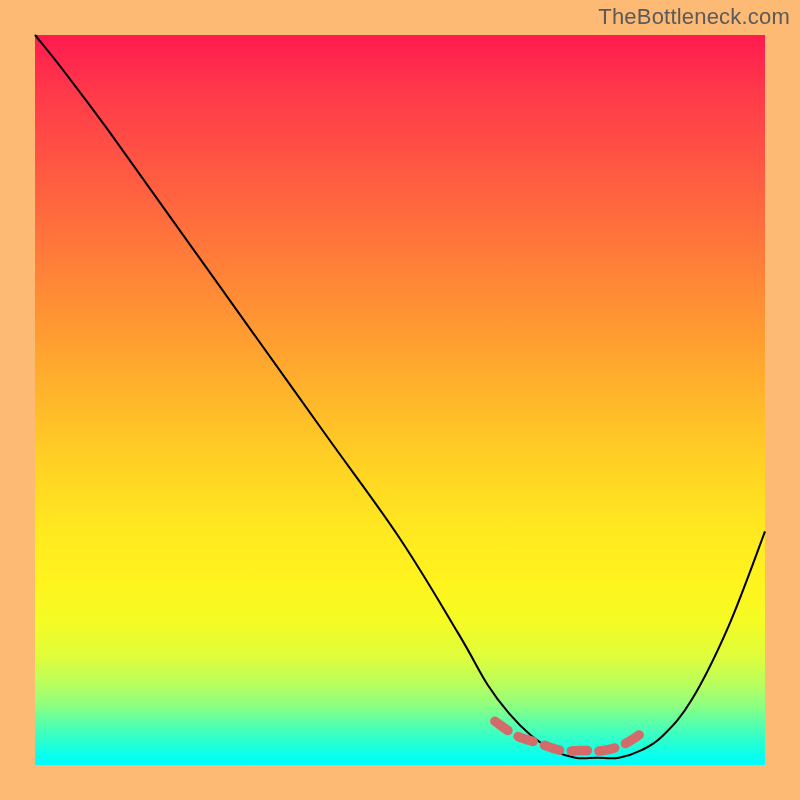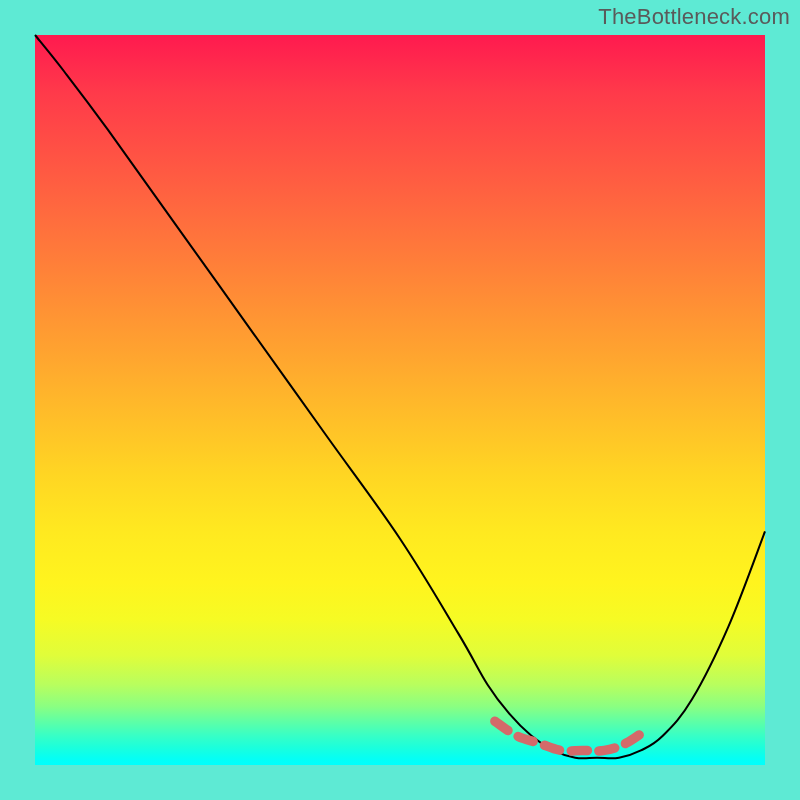--- a/index.html
+++ b/index.html
@@ -8,21 +8,21 @@
     width: 800px;
     height: 800px;
     background: #000;
     overflow: hidden;
     font-family: Arial, Helvetica, sans-serif;
   }
   .frame {
     position: relative;
     width: 800px;
     height: 800px;
-    background: #5eead4;
+    background: #fdba74;
   }
   .watermark {
     position: absolute;
     top: 4px;
     right: 10px;
     color: #5a5a5a;
     font-size: 22px;
     font-weight: 400;
     letter-spacing: 0.2px;
     z-index: 5;

